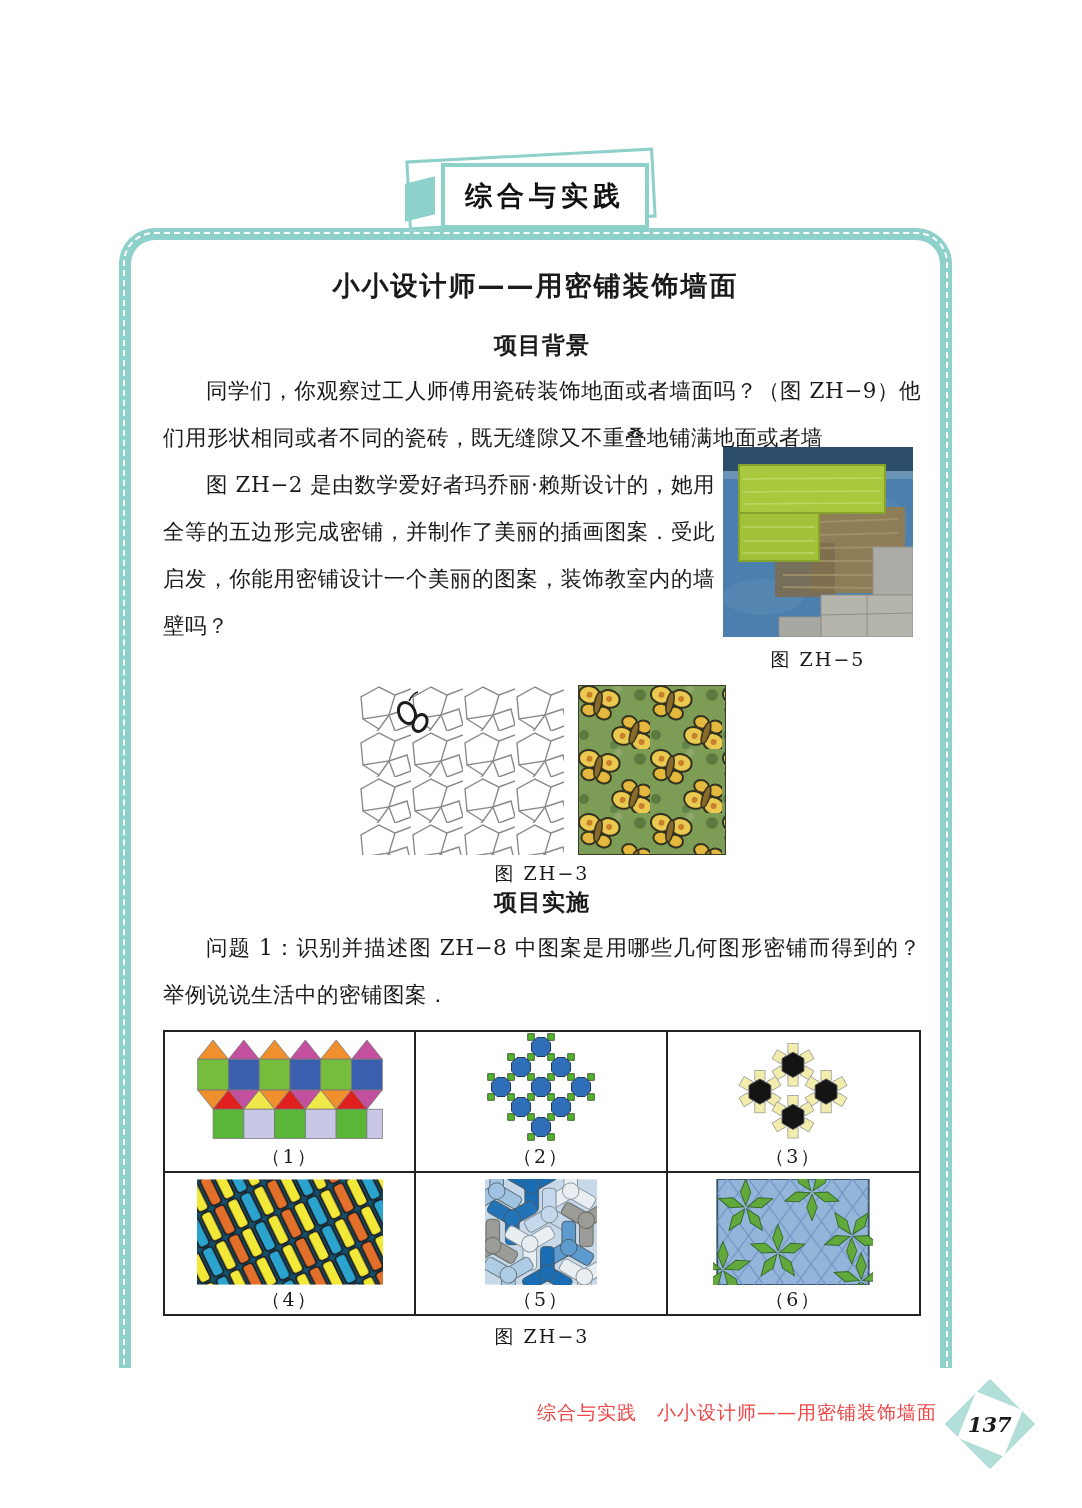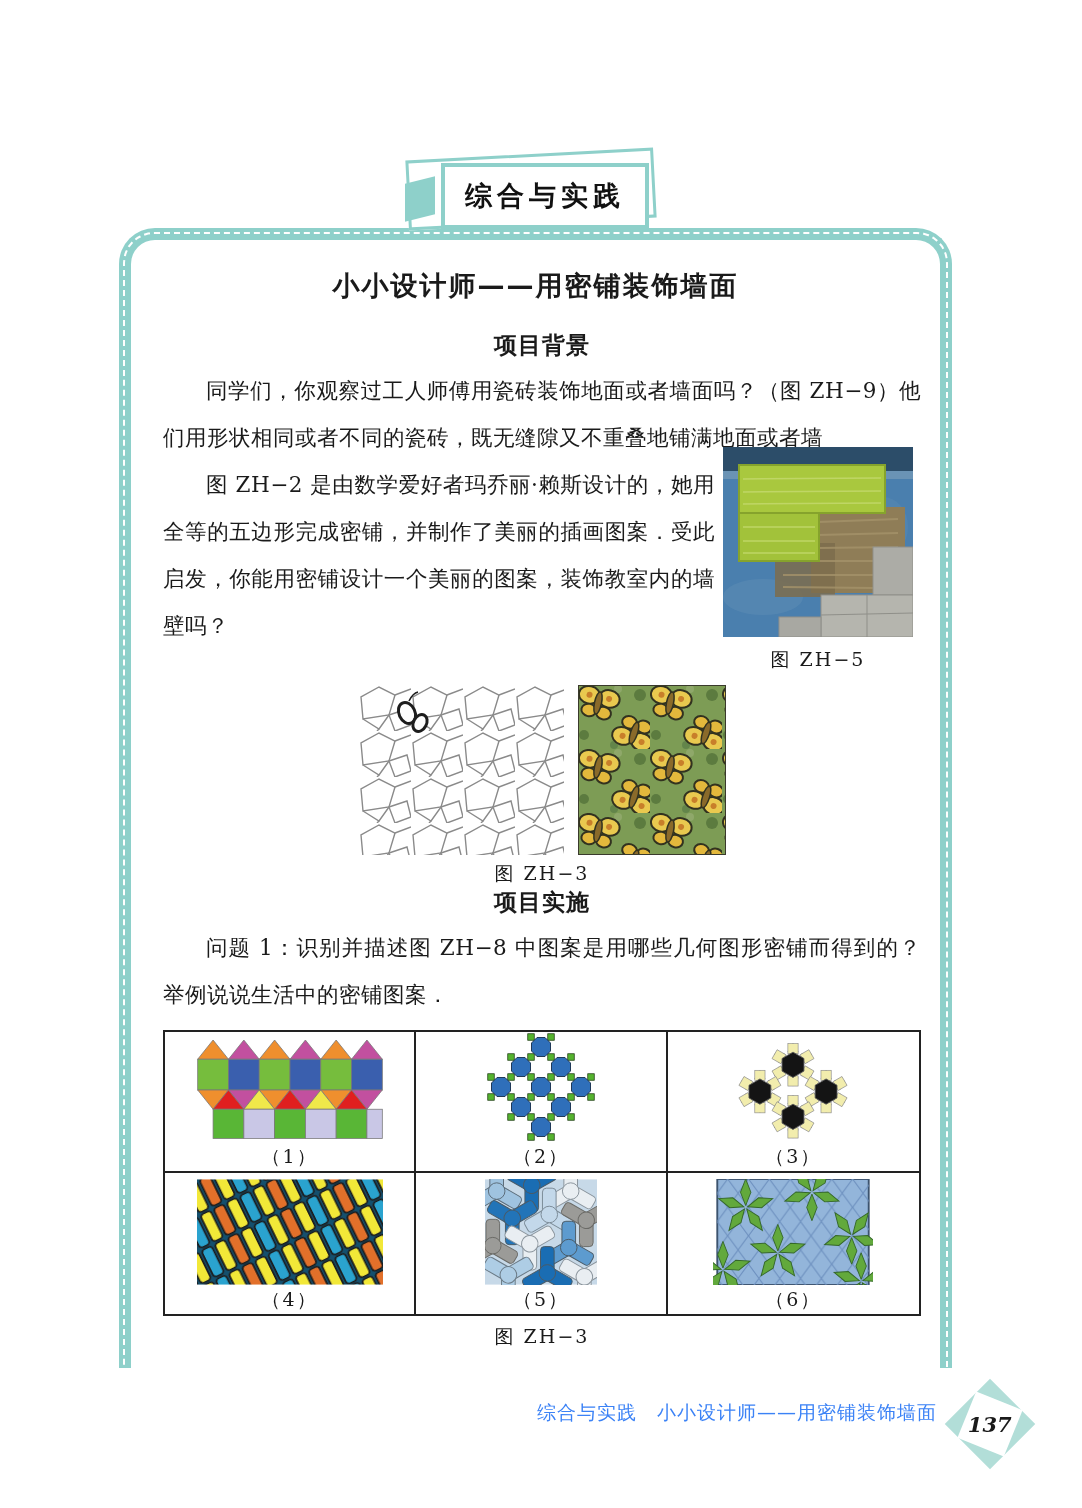--- a/index.html
+++ b/index.html
@@ -44,21 +44,21 @@
   .grid{margin-top:12px;display:grid;grid-template-columns:1fr 1fr 1fr;border:2px solid #222;}
   .cell{border-right:2px solid #222;border-bottom:2px solid #222;height:141px;box-sizing:border-box;
         display:flex;flex-direction:column;align-items:center;justify-content:flex-end;padding:4px 0 2px 0;}
   .cell:nth-child(3n){border-right:none;}
   .cell:nth-child(n+4){border-bottom:none;}
   .cell .art{flex:1;display:flex;align-items:center;justify-content:center;}
   .plabel{font-size:19px;letter-spacing:2px;line-height:26px;}
 
   
   .footline{position:absolute;top:1400px;right:162px;z-index:2;font-size:19px;
-        font-family:"DejaVu Sans","Liberation Sans",sans-serif;color:#3b82f6;letter-spacing:1px;}
+        font-family:"DejaVu Sans","Liberation Sans",sans-serif;color:#ef4444;letter-spacing:1px;}
   .footline .sep{display:inline-block;width:20px;}
   .pgnum{position:absolute;left:936px;top:1370px;width:108px;height:108px;z-index:2;}
   .pg-outer{position:absolute;left:22px;top:22px;width:64px;height:64px;background:#b2ded8;
         transform:rotate(45deg);}
   .pg-inner{position:absolute;left:29px;top:29px;width:50px;height:50px;background:#fff;
         transform:rotate(22deg);display:flex;align-items:center;justify-content:center;}
   .pg-text{transform:rotate(-22deg);font-style:italic;font-weight:bold;font-size:21px;
         font-family:"DejaVu Serif","Liberation Serif",serif;}
 </style>
 </head>

